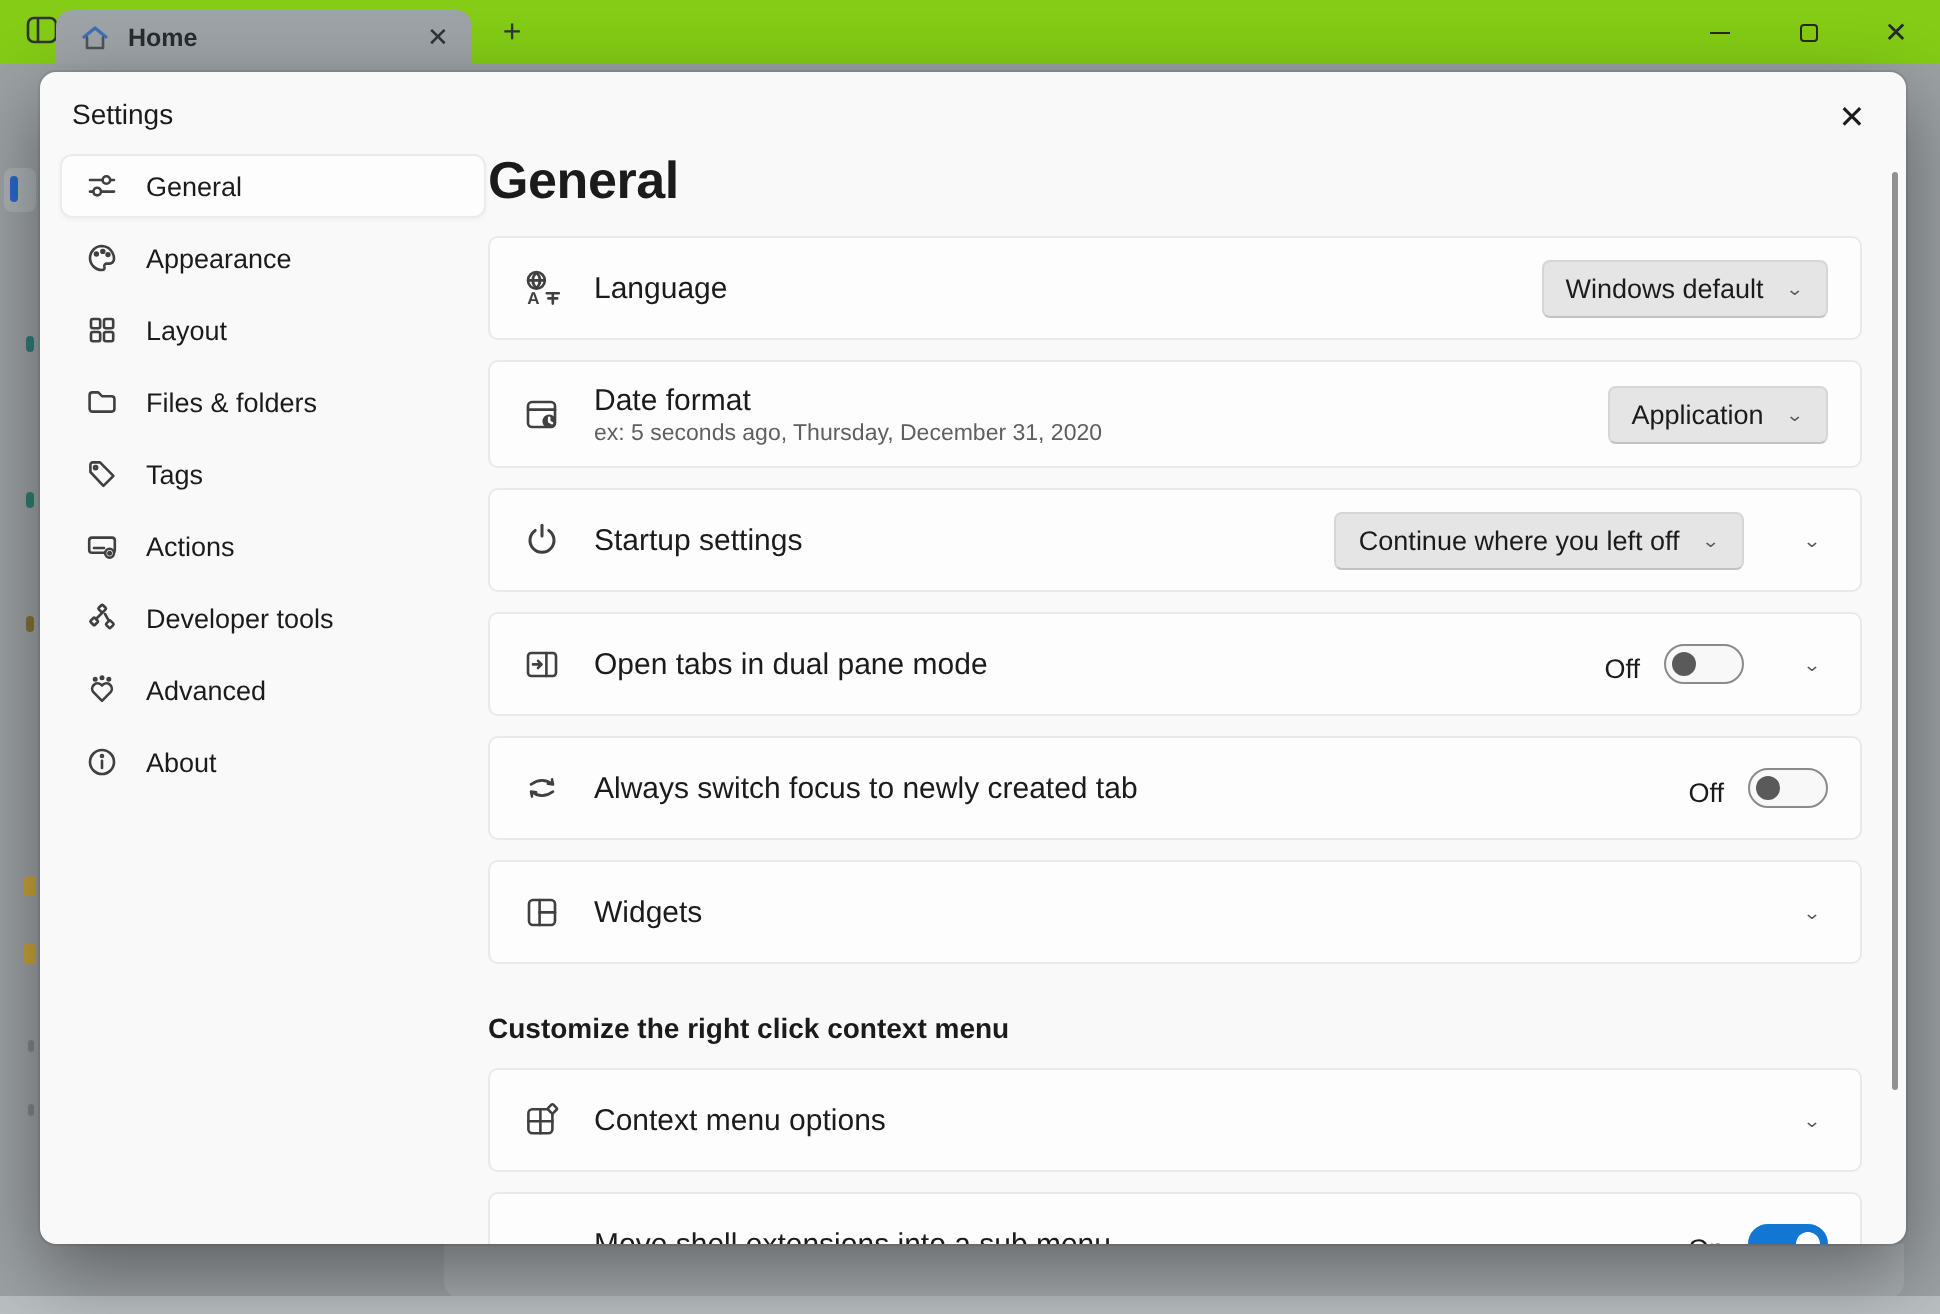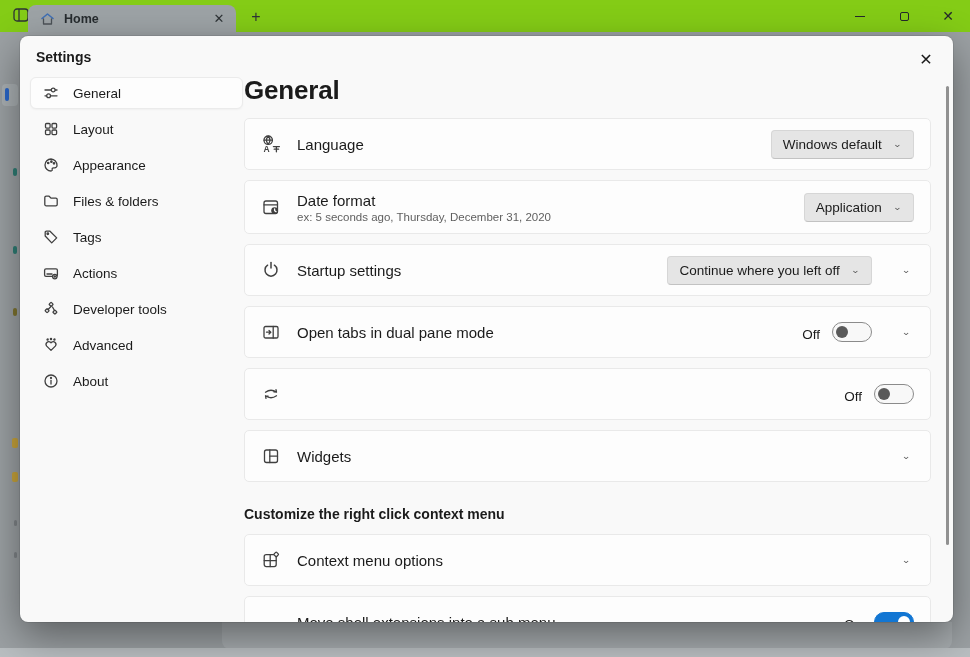--- a/index.html
+++ b/index.html
@@ -26,21 +26,21 @@
 
   .bg-bottom-panel { position:absolute; left:222px; top:622px; width:730px; height:27px;
                      background:#a7acaf; border-radius:0 0 8px 8px; }
   .bg-bottom-strip { position:absolute; left:0; top:648px; width:970px; height:9px; background:#babfc2; }
   .frag { position:absolute; border-radius:2px; }
 
   
   .dialog { position:absolute; left:20px; top:36px; width:933px; height:586px; background:#f9f9f9;
             border-radius:8px; box-shadow:0 14px 40px rgba(0,0,0,.42), 0 0 0 1px rgba(0,0,0,.08);
             overflow:hidden; }
-  .dlg-title { position:absolute; left:16px; top:13px; font-size:14px; font-weight:700; }
+  .dlg-title { position:absolute; left:16px; top:13px; font-size:14px; font-weight:400; }
   .dlg-close { position:absolute; right:12px; top:9px; width:30px; height:28px; display:flex;
                align-items:center; justify-content:center; font-size:16px; color:#1b1b1b; font-weight:400; }
 
   .side-nav { position:absolute; left:10px; top:41px; width:213px; }
   .nav-item { height:32px; margin-bottom:4px; display:flex; align-items:center; gap:14px;
               padding-left:12px; border-radius:6px; border:1px solid transparent; font-size:13.5px; }
   .nav-item.selected { background:#fdfdfd; border-color:#ebebeb; box-shadow:0 1px 2px rgba(0,0,0,.04); }
   .nav-item svg { flex:0 0 auto; }
 
   .content { position:absolute; left:224px; top:40px; width:687px; }
@@ -129,35 +129,35 @@
       <svg width="16" height="16" viewBox="0 0 16 16">
           <line x1="2" y1="5" x2="14" y2="5"></line>
           <circle cx="10.2" cy="5" r="1.9" fill="#fdfdfd"></circle>
           <line x1="2" y1="10.8" x2="14" y2="10.8"></line>
           <circle cx="5.6" cy="10.8" r="1.9" fill="#fdfdfd"></circle>
         </svg>
       <span>General</span>
     </div>
     <div class="nav-item">
       <svg width="16" height="16" viewBox="0 0 16 16">
+          <path d="M8 2a6 6 0 1 0 0 12c1.1 0 1.4-.8 1.2-1.6-.2-.9.3-1.6 1.3-1.6h1.2A2.3 2.3 0 0 0 14 8.5 6.3 6.3 0 0 0 8 2z"></path>
+          <circle cx="5.2" cy="6" r=".7"></circle>
+          <circle cx="8.4" cy="4.7" r=".7"></circle>
+          <circle cx="11" cy="6.3" r=".7"></circle>
+        </svg>
+      <span>Appearance</span>
+    </div>
+    <div class="nav-item">
+      <svg width="16" height="16" viewBox="0 0 16 16">
           <rect x="2.5" y="2.5" width="4.6" height="4.6" rx="1"></rect>
           <rect x="9" y="2.5" width="4.6" height="4.6" rx="1"></rect>
           <rect x="2.5" y="9" width="4.6" height="4.6" rx="1"></rect>
           <rect x="9" y="9" width="4.6" height="4.6" rx="1"></rect>
         </svg>
       <span>Layout</span>
-    </div>
-    <div class="nav-item">
-      <svg width="16" height="16" viewBox="0 0 16 16">
-          <path d="M8 2a6 6 0 1 0 0 12c1.1 0 1.4-.8 1.2-1.6-.2-.9.3-1.6 1.3-1.6h1.2A2.3 2.3 0 0 0 14 8.5 6.3 6.3 0 0 0 8 2z"></path>
-          <circle cx="5.2" cy="6" r=".7"></circle>
-          <circle cx="8.4" cy="4.7" r=".7"></circle>
-          <circle cx="11" cy="6.3" r=".7"></circle>
-        </svg>
-      <span>Appearance</span>
     </div>
     <div class="nav-item">
       <svg width="16" height="16" viewBox="0 0 16 16">
           <path d="M1.8 4.6c0-.8.6-1.4 1.4-1.4h2.9l1.9 1.9h4.8c.8 0 1.4.6 1.4 1.4v4.9c0 .8-.6 1.4-1.4 1.4H3.2c-.8 0-1.4-.6-1.4-1.4z"></path>
         </svg>
       <span>Files &amp; folders</span>
     </div>
     <div class="nav-item">
       <svg width="16" height="16" viewBox="0 0 16 16">
           <path d="M2.2 7V3.4c0-.7.5-1.2 1.2-1.2H7l6.7 6.7-5 5z"></path>
@@ -278,20 +278,21 @@
         </div>
         <span class="exp-chev">⌄</span>
       </div>
 
       <div class="card">
         <span class="ric">
           <svg width="20" height="20" viewBox="0 0 20 20">
               <path d="M4.5 8.2c3.6-2.6 7.4-2.6 11 0M15.5 8.2l-2.6-.3M15.5 8.2l-.5-2.5M15.5 11.8c-3.6 2.6-7.4 2.6-11 0M4.5 11.8l2.6.3M4.5 11.8l.5 2.5"></path>
             </svg>
         </span>
+        <span class="lbl">Always switch focus to newly created tab</span>
         <span class="spacer"></span>
         <div class="toggle-wrap">
           <span class="tog-label">Off</span>
           <div class="toggle">
               <div class="knob"></div>
             </div>
         </div>
       </div>
 
       <div class="card">

